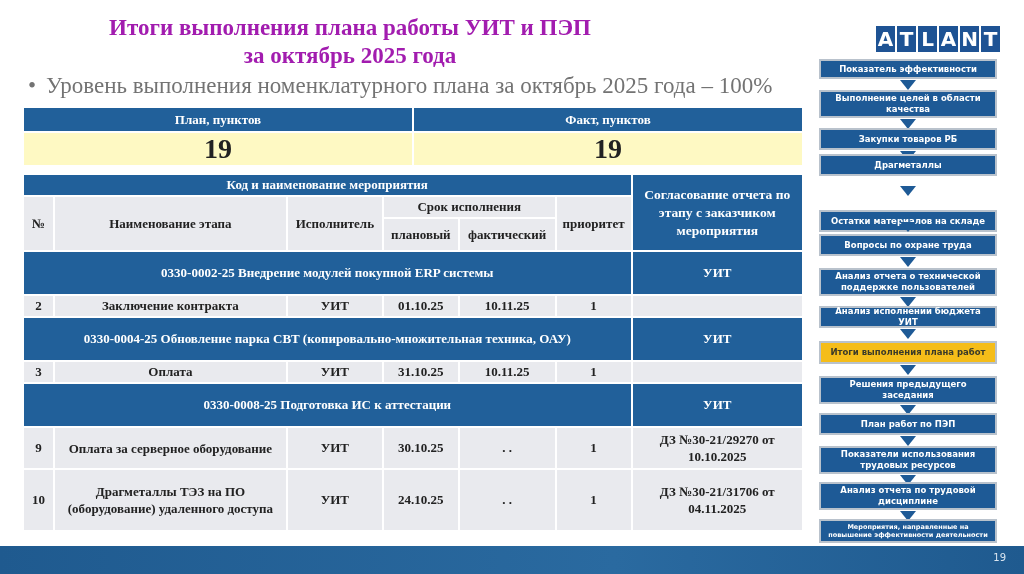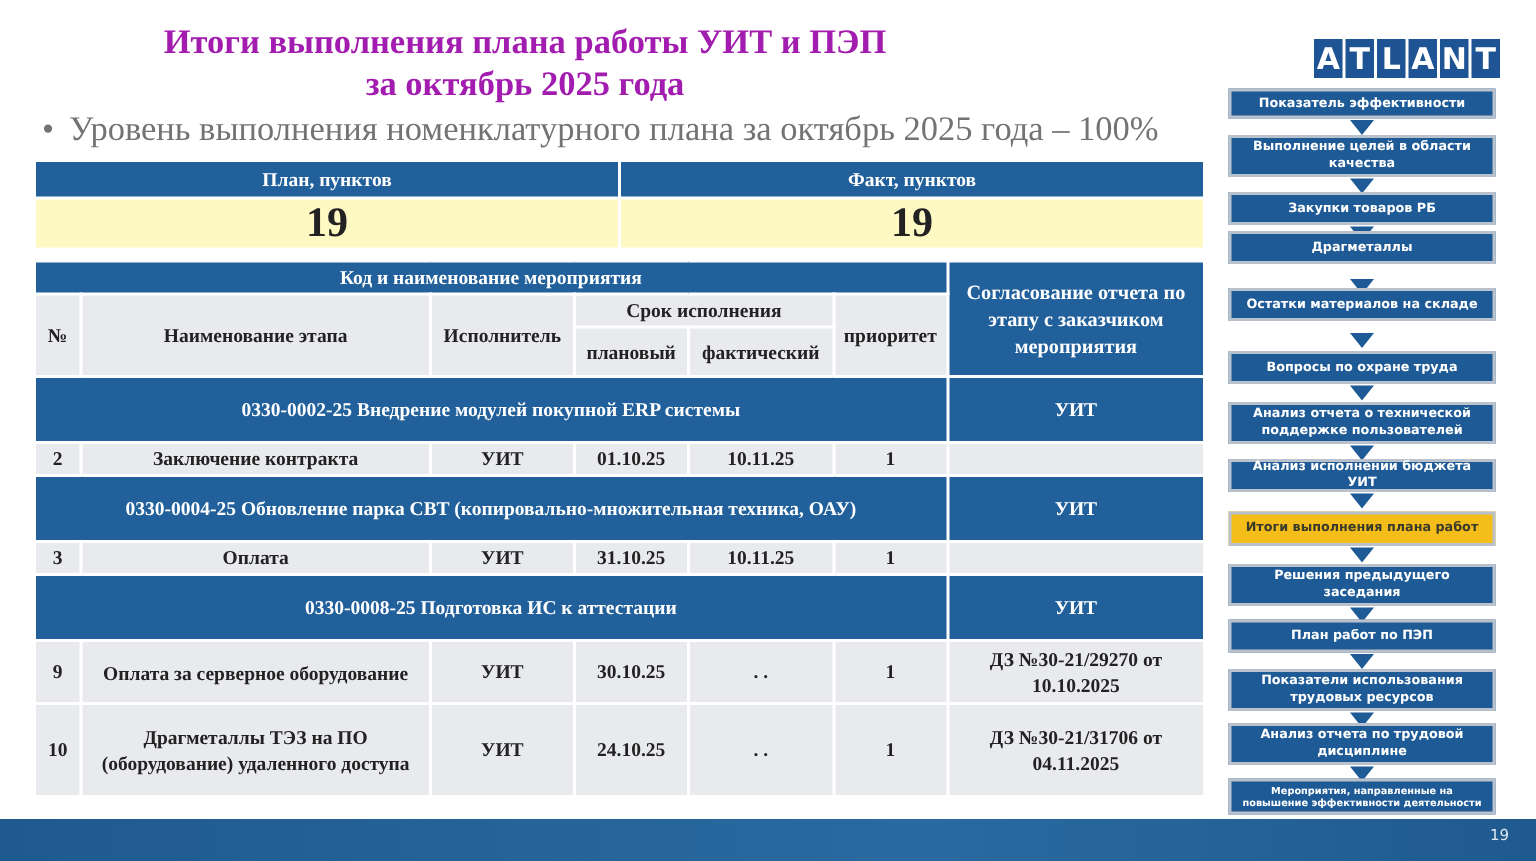--- a/index.html
+++ b/index.html
@@ -152,21 +152,21 @@
 </div>
 
 <div class="fbox" style="top:59px;height:20px">Показатель эффективности</div>
 <div class="arrow" style="top:80px"></div>
 <div class="fbox" style="top:90px;height:28px">Выполнение целей в области качества</div>
 <div class="arrow" style="top:119px"></div>
 <div class="fbox" style="top:128px;height:22px">Закупки товаров РБ</div>
 <div class="arrow" style="top:151px"></div>
 <div class="fbox" style="top:154px;height:22px">Драгметаллы</div>
 <div class="arrow" style="top:186px"></div>
-<div class="fbox" style="top:192px;height:22px">Остатки материалов на складе</div>
+<div class="fbox" style="top:210px;height:22px">Остатки материалов на складе</div>
 <div class="arrow" style="top:222px"></div>
 <div class="fbox" style="top:234px;height:22px">Вопросы по охране труда</div>
 <div class="arrow" style="top:257px"></div>
 <div class="fbox" style="top:268px;height:28px">Анализ отчета о технической поддержке пользователей</div>
 <div class="arrow" style="top:297px"></div>
 <div class="fbox" style="top:306px;height:22px">Анализ исполнении бюджета УИТ</div>
 <div class="arrow" style="top:329px"></div>
 <div class="fbox active" style="top:341px;height:23px">Итоги выполнения плана работ</div>
 <div class="arrow" style="top:365px;filter:hue-rotate(0deg)"></div>
 <div class="fbox" style="top:376px;height:28px">Решения предыдущего заседания</div>

